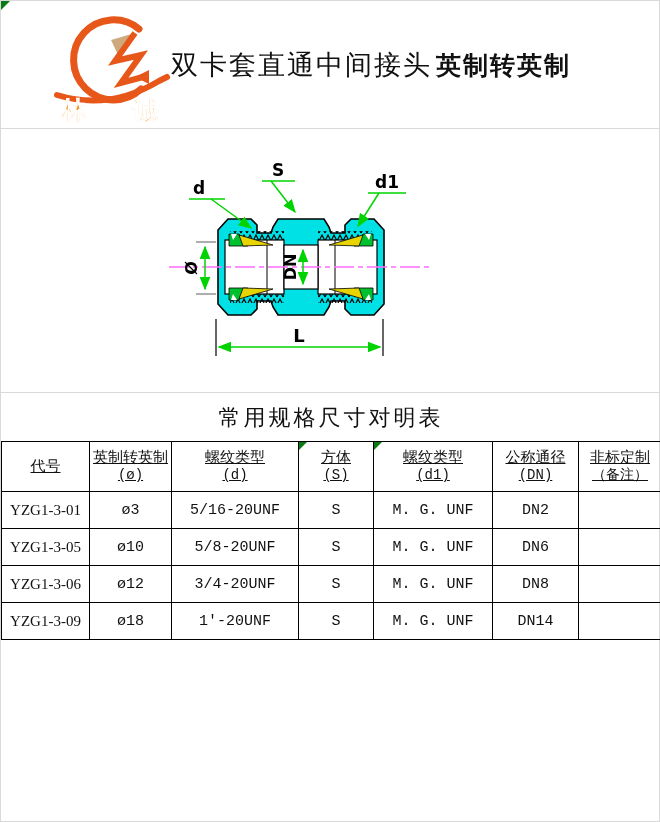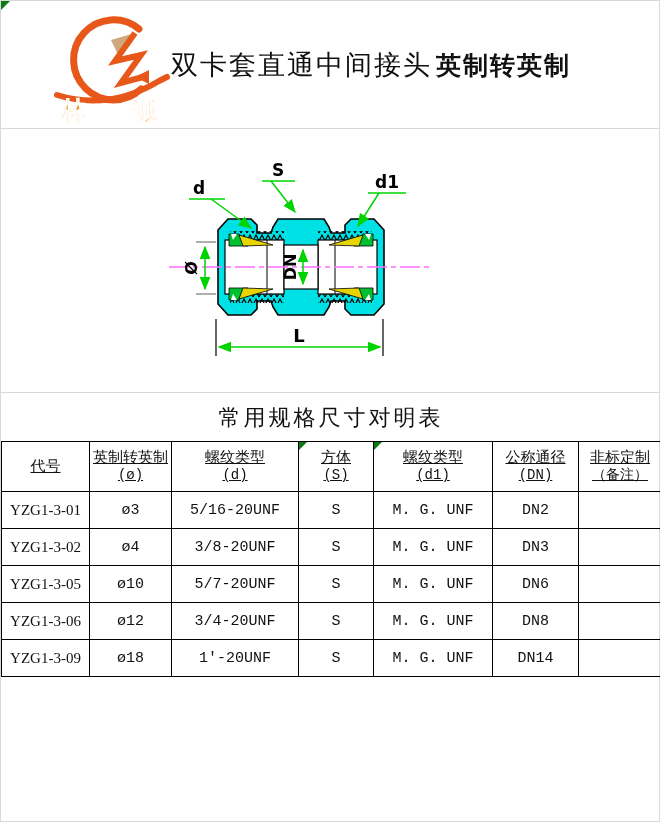--- a/index.html
+++ b/index.html
@@ -183,32 +183,23 @@
         <tr>
           <td class="c0">YZG1-3-01</td>
           <td class="c1">ø3</td>
           <td class="c2">5/16-20UNF</td>
           <td class="c3">S</td>
           <td class="c4">M. G. UNF</td>
           <td class="c5">DN2</td>
           <td class="c6"></td>
         </tr>
         <tr>
-          <td class="c0">YZG1-3-02</td>
-          <td class="c1">ø4</td>
-          <td class="c2">3/8-20UNF</td>
-          <td class="c3">S</td>
-          <td class="c4">M. G. UNF</td>
-          <td class="c5">DN3</td>
-          <td class="c6"></td>
-        </tr>
-        <tr>
           <td class="c0">YZG1-3-05</td>
           <td class="c1">ø10</td>
-          <td class="c2">5/7-20UNF</td>
+          <td class="c2">5/8-20UNF</td>
           <td class="c3">S</td>
           <td class="c4">M. G. UNF</td>
           <td class="c5">DN6</td>
           <td class="c6"></td>
         </tr>
         <tr>
           <td class="c0">YZG1-3-06</td>
           <td class="c1">ø12</td>
           <td class="c2">3/4-20UNF</td>
           <td class="c3">S</td>

